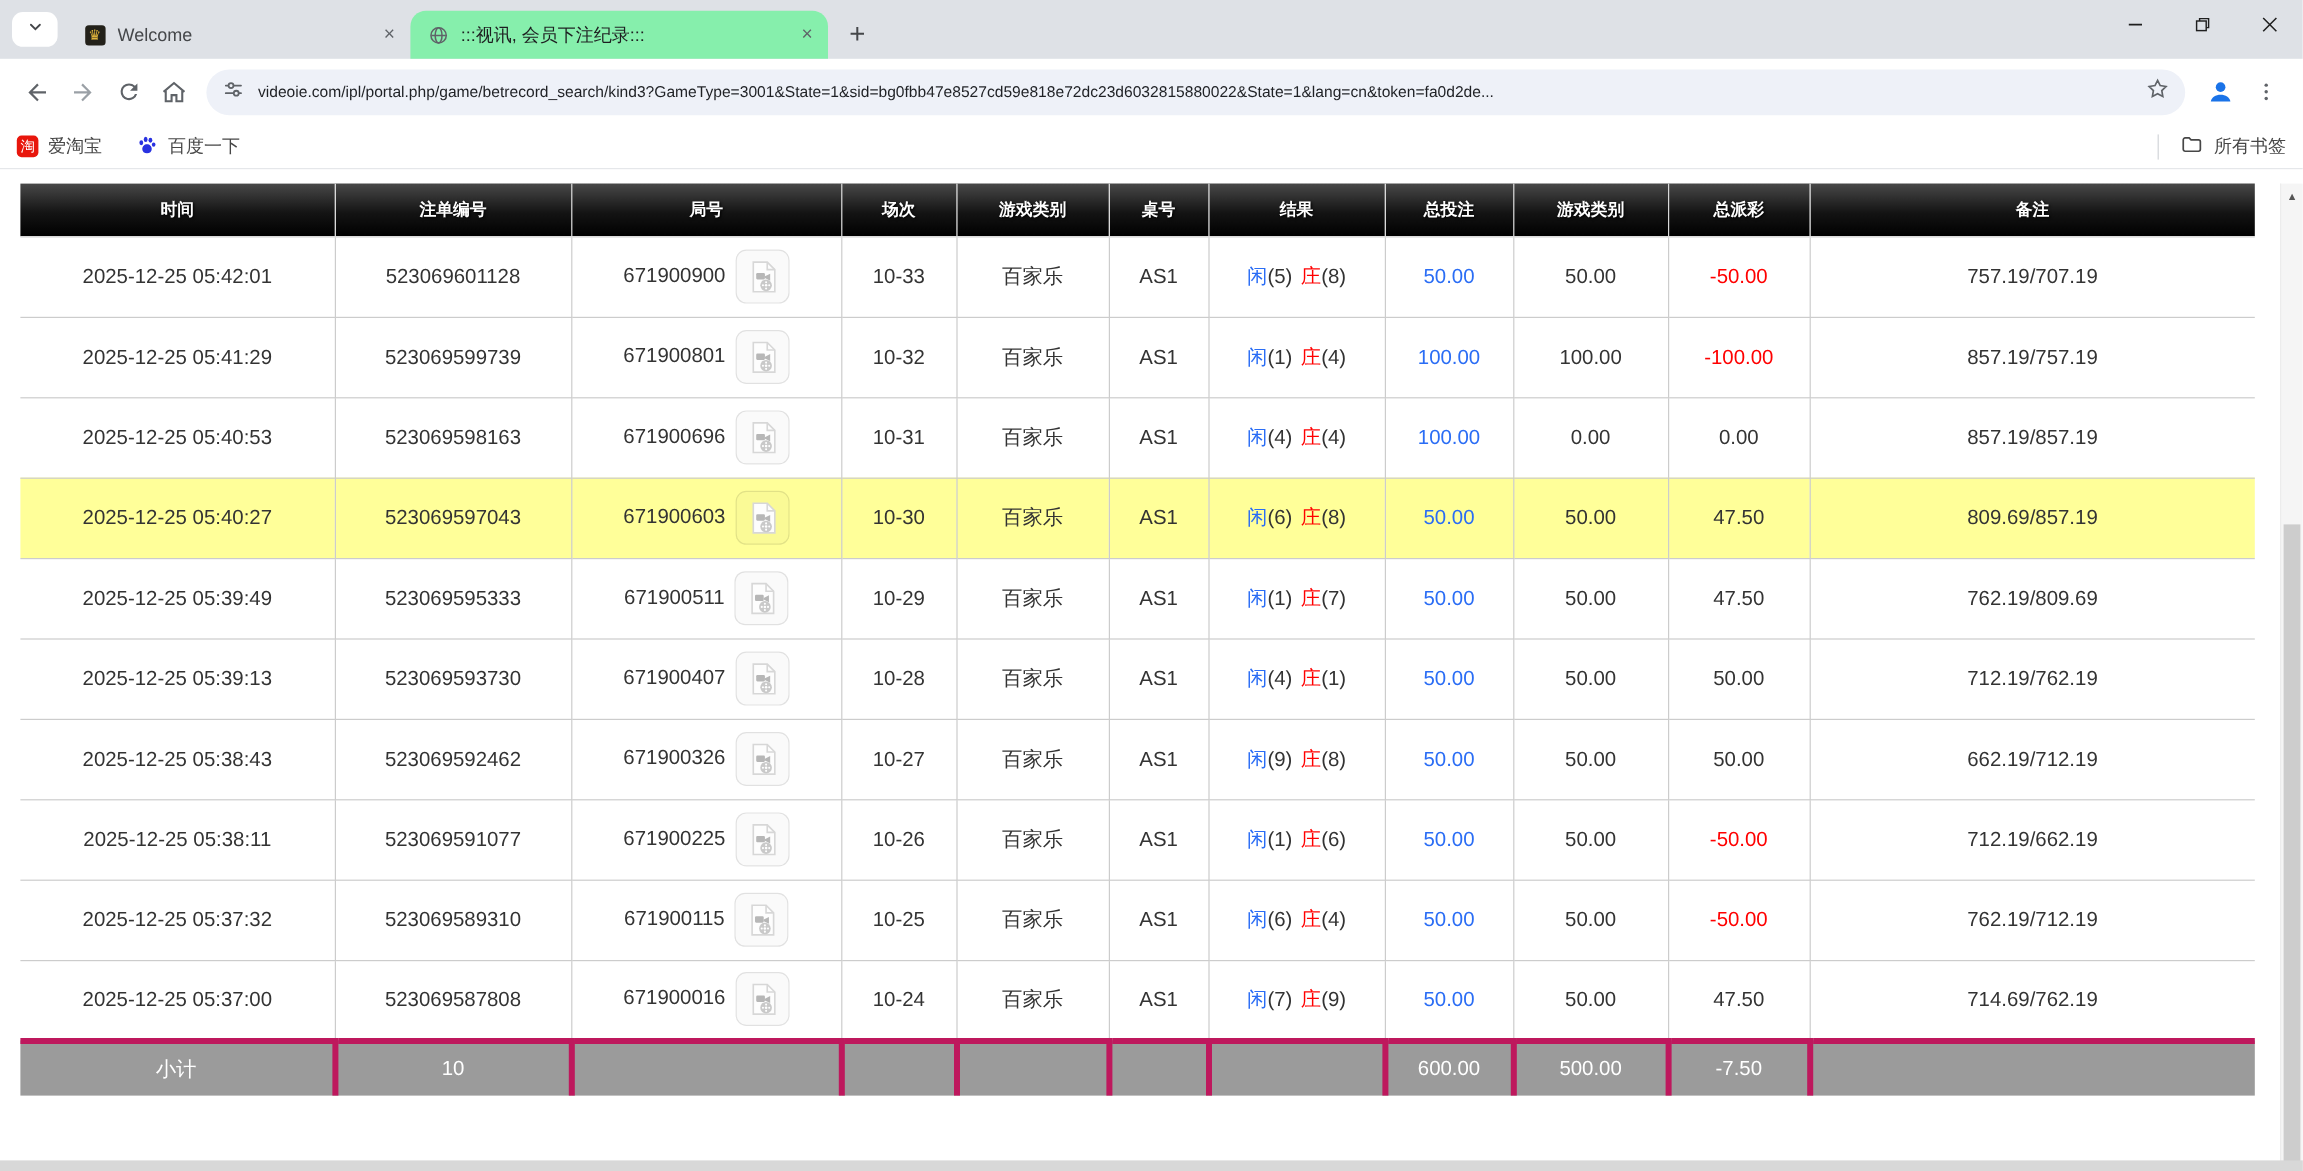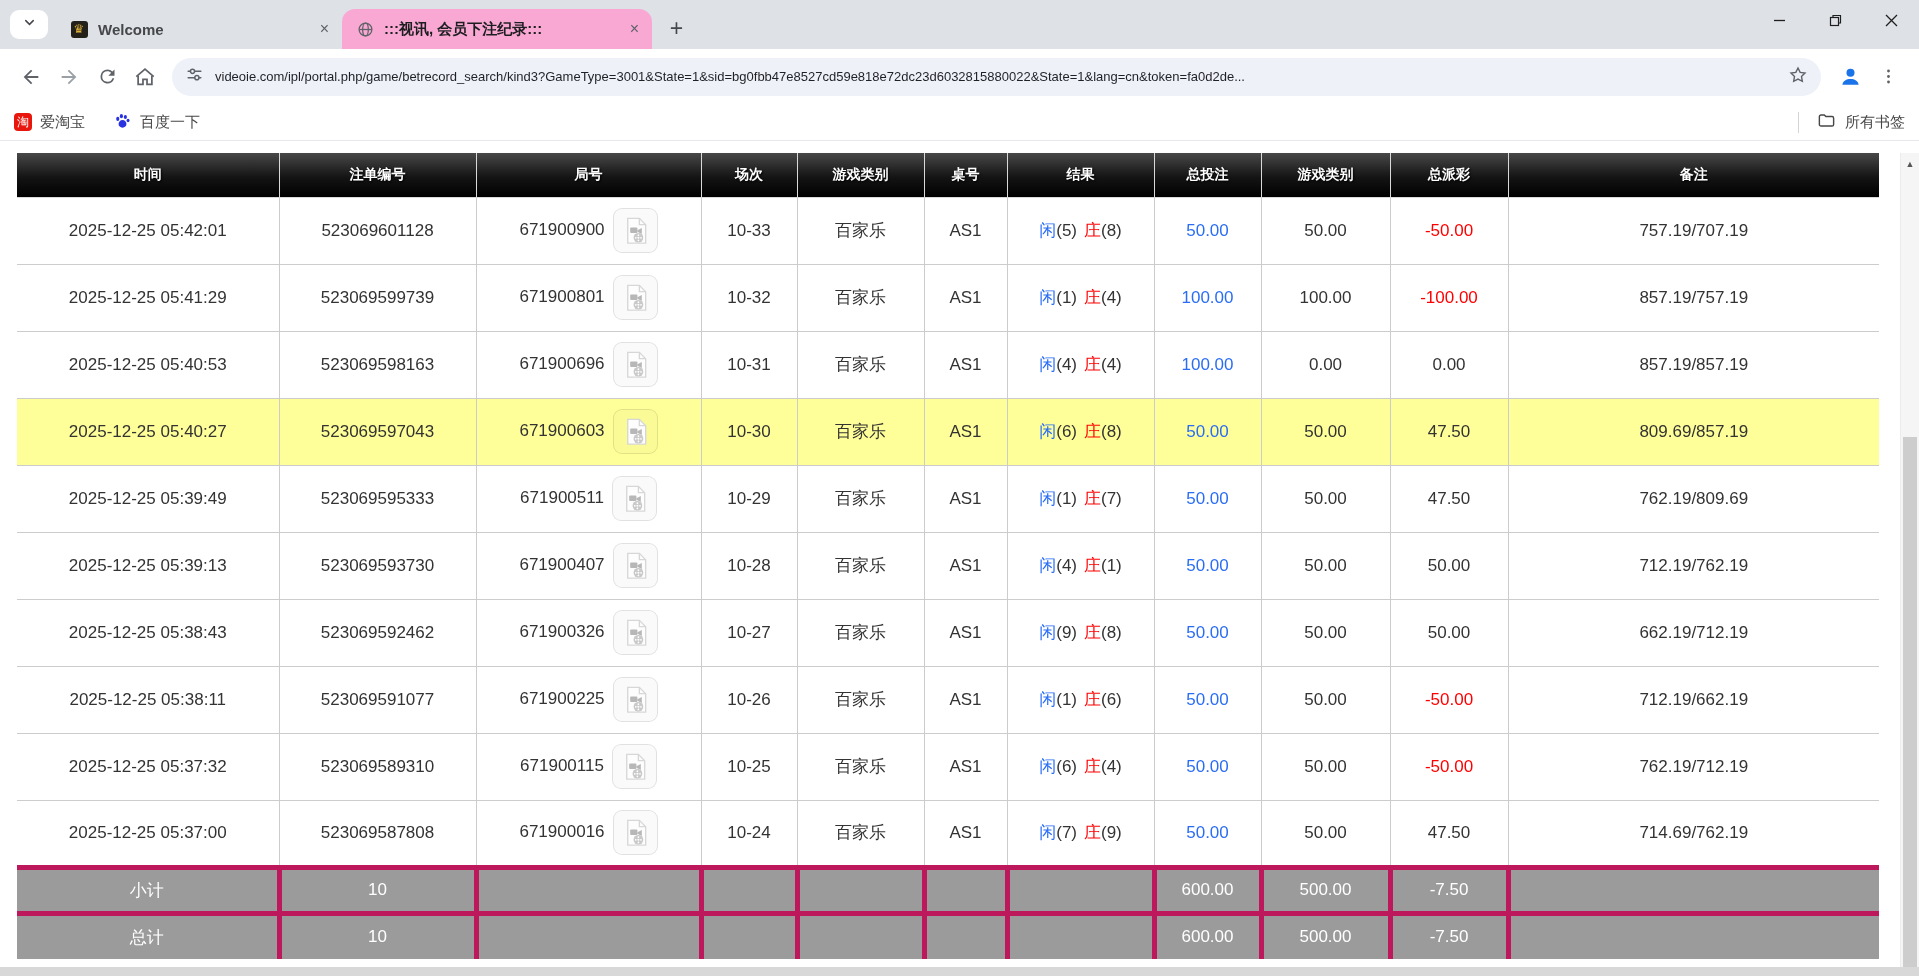--- a/index.html
+++ b/index.html
@@ -6,26 +6,26 @@
   html,body { width:1919px; height:976px; overflow:hidden; background:#fff;
               font-family:"Liberation Sans","DejaVu Sans",sans-serif; }
 
   
   .tabstrip { position:relative; height:49px; background:#dee1e6; }
   .tab-search { position:absolute; left:10px; top:10px; width:38px; height:29px;
     background:#fff; border-radius:9px; display:flex; align-items:center; justify-content:center; cursor:pointer; }
   .tabs { position:absolute; left:56px; bottom:0; display:flex; align-items:flex-end; }
   .tab { height:40px; display:flex; align-items:center; padding:0 8px 0 14px; font-size:15px; color:#45474a; }
   .tab.inactive { width:286px; }
-  .tab.active { width:310px; background:#f9a8d4; border-radius:13px 13px 0 0; color:#1d1e20; }
+  .tab.active { width:348px; background:#86efac; border-radius:13px 13px 0 0; color:#1d1e20; }
   .favicon { width:18px; height:18px; margin-right:10px; flex:none;
     display:flex; align-items:center; justify-content:center; }
   .welcome-fav { width:17px; height:17px; background:#23211a; border-radius:3px;
     color:#e0b33c; font-size:12px; line-height:17px; text-align:center; }
-  .tab-title { flex:1; white-space:nowrap; overflow:hidden;font-weight:bold; }
+  .tab-title { flex:1; white-space:nowrap; overflow:hidden; }
   .tab-close { width:19px; height:19px; margin-left:6px; border-radius:50%; flex:none;
     display:flex; align-items:center; justify-content:center; color:#5f6368; font-size:16px; cursor:pointer; }
   .newtab { width:31px; height:31px; margin:0 0 5px 9px; display:flex; align-items:center;
     justify-content:center; font-size:23px; color:#45474a; border-radius:50%; cursor:pointer; }
   .wincontrols { position:absolute; right:0; top:0; display:flex; }
   .winbtn { width:56px; height:40px; display:flex; align-items:center; justify-content:center; cursor:pointer; }
 
   
   .toolbar { height:55px; background:#fff; display:flex; align-items:center; padding:0 12px; }
   .tool-icon { width:38px; height:38px; flex:none; display:flex; align-items:center;
@@ -545,33 +545,20 @@
         <td></td>
         <td></td>
         <td></td>
         <td></td>
         <td></td>
         <td class="auto-neg">600.00</td>
         <td class="auto-neg">500.00</td>
         <td class="auto-neg neg">-7.50</td>
         <td></td>
       </tr>
-      <tr class="sumrow">
-        <td>总计</td>
-        <td>10</td>
-        <td></td>
-        <td></td>
-        <td></td>
-        <td></td>
-        <td></td>
-        <td class="auto-neg">600.00</td>
-        <td class="auto-neg">500.00</td>
-        <td class="auto-neg neg">-7.50</td>
-        <td></td>
-      </tr>
     </tbody>
   </table>
 
   <div class="scrollbar">
     <div class="sb-up">▲</div>
     <div class="sb-thumb"></div>
   </div>
 </div>
 
 <div class="bottom-strip"></div>

